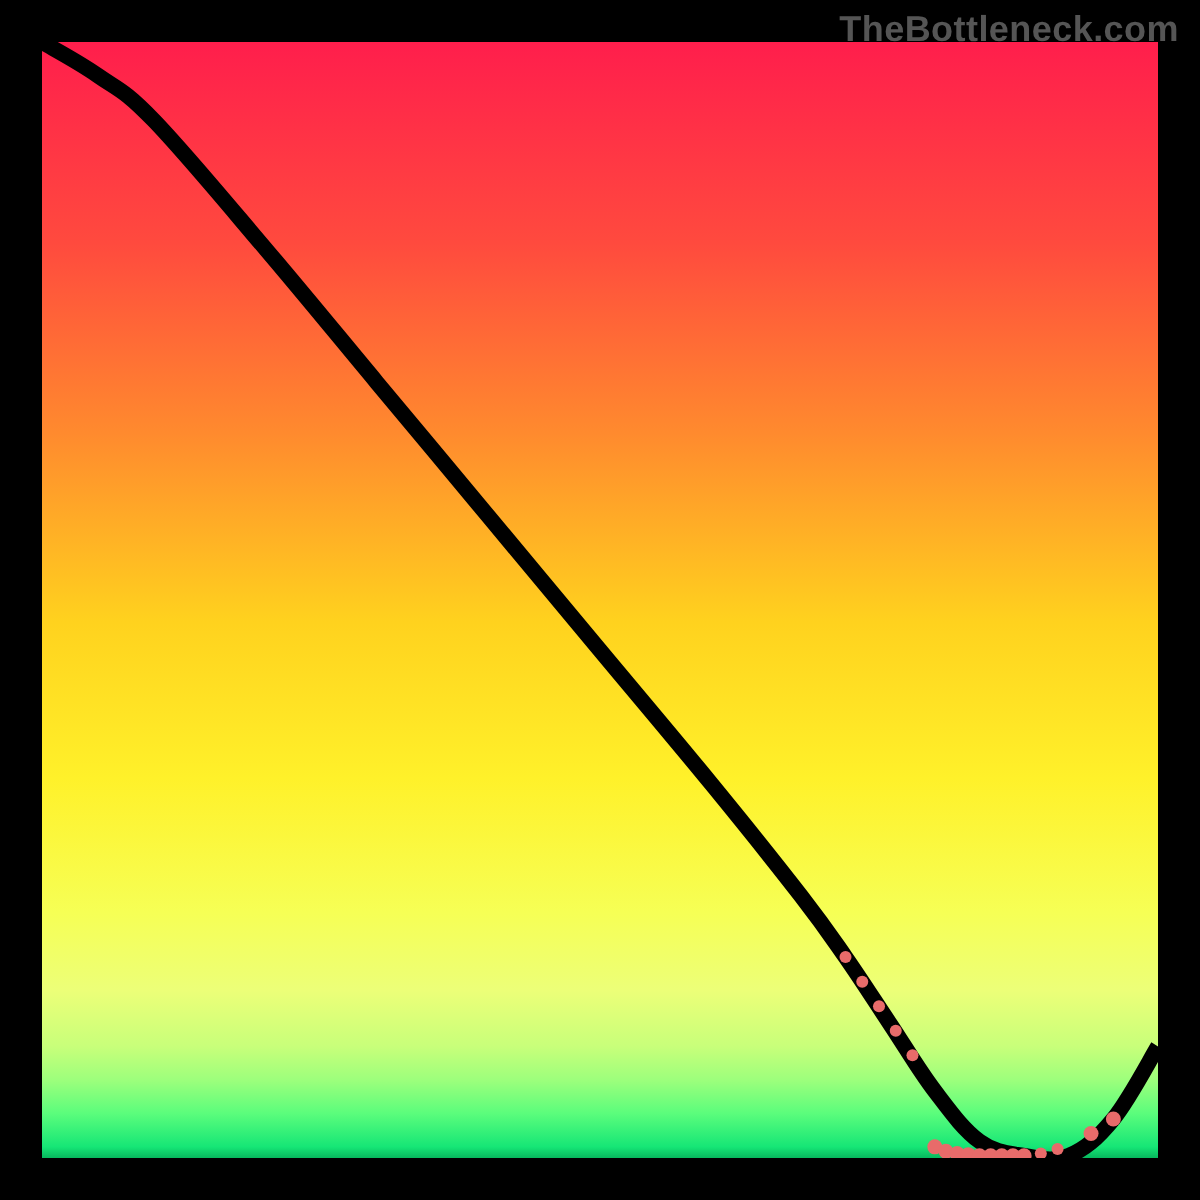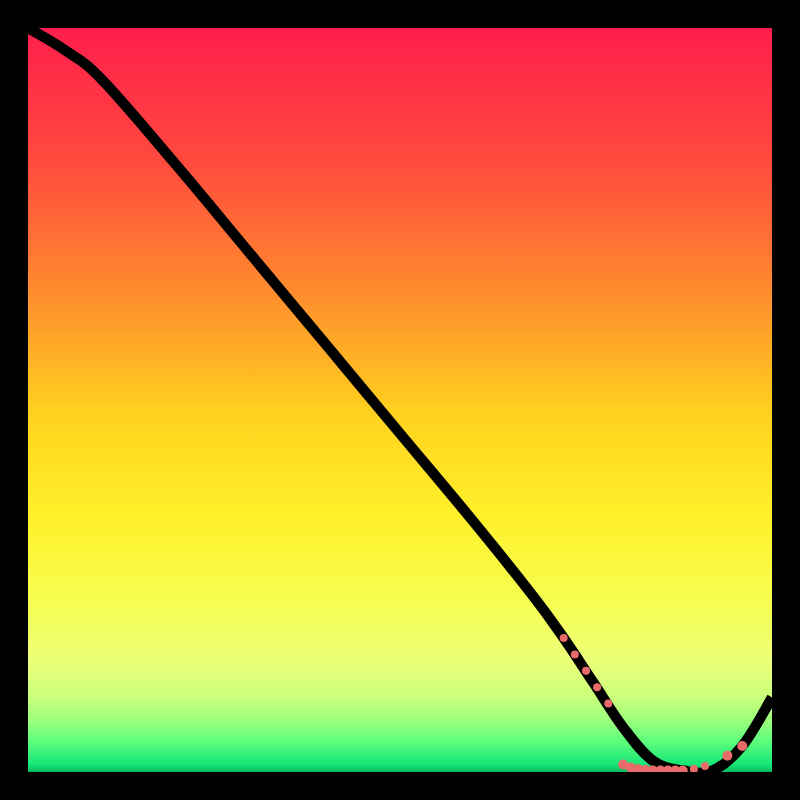--- a/index.html
+++ b/index.html
@@ -48,20 +48,21 @@
   .marker {
     fill: #e86b6a;
     stroke: none;
   }
 </style>
 </head>
 <body>
 
 <div class="stage">
 
+  <div class="watermark">TheBottleneck.com</div>
 
   <div class="plot">
     <svg viewBox="0 0 100 100" preserveAspectRatio="none">
       <defs>
         <linearGradient id="bg-grad" x1="0" y1="0" x2="0" y2="1">
             <stop offset="0%" stop-color="#ff1e4c"></stop>
             <stop offset="18%" stop-color="#ff4a3e"></stop>
             <stop offset="35%" stop-color="#ff8a2e"></stop>
             <stop offset="52%" stop-color="#ffd21e"></stop>
             <stop offset="66%" stop-color="#fff12a"></stop>

